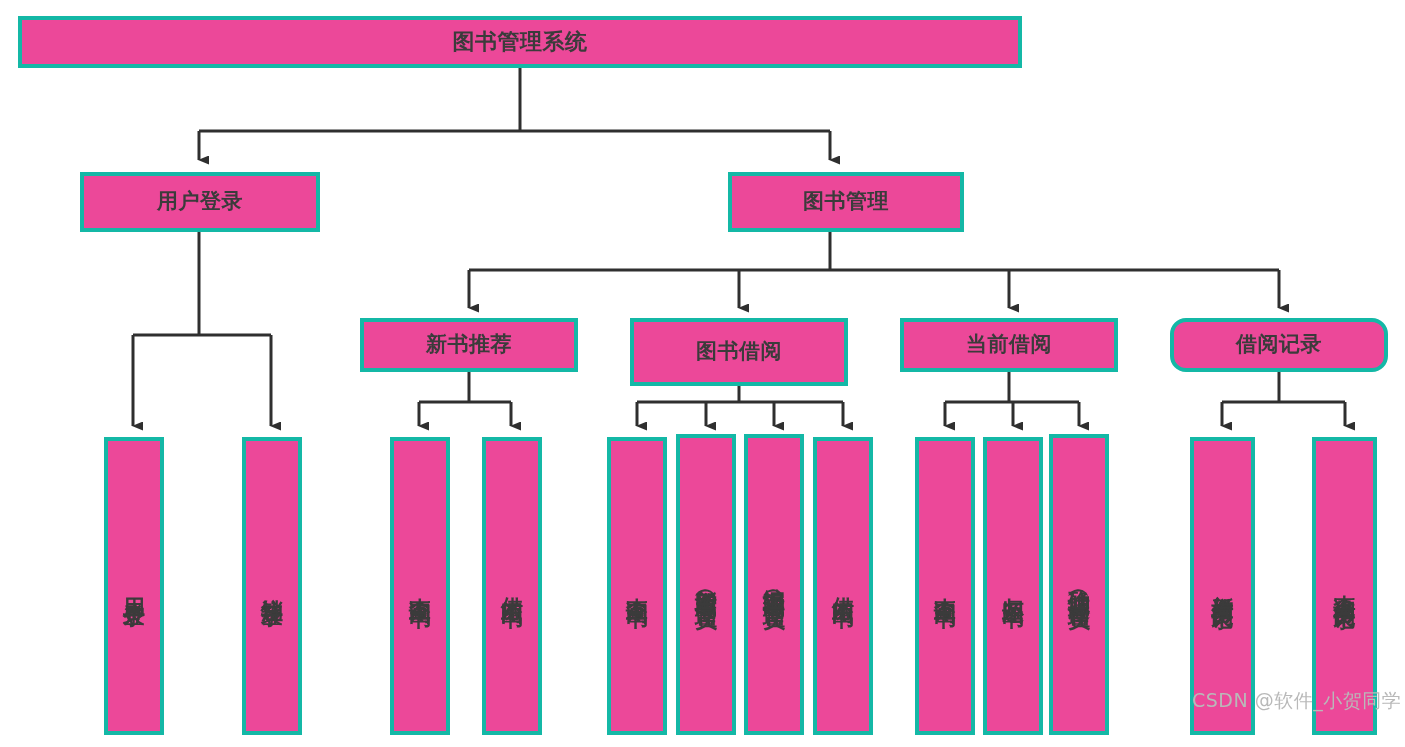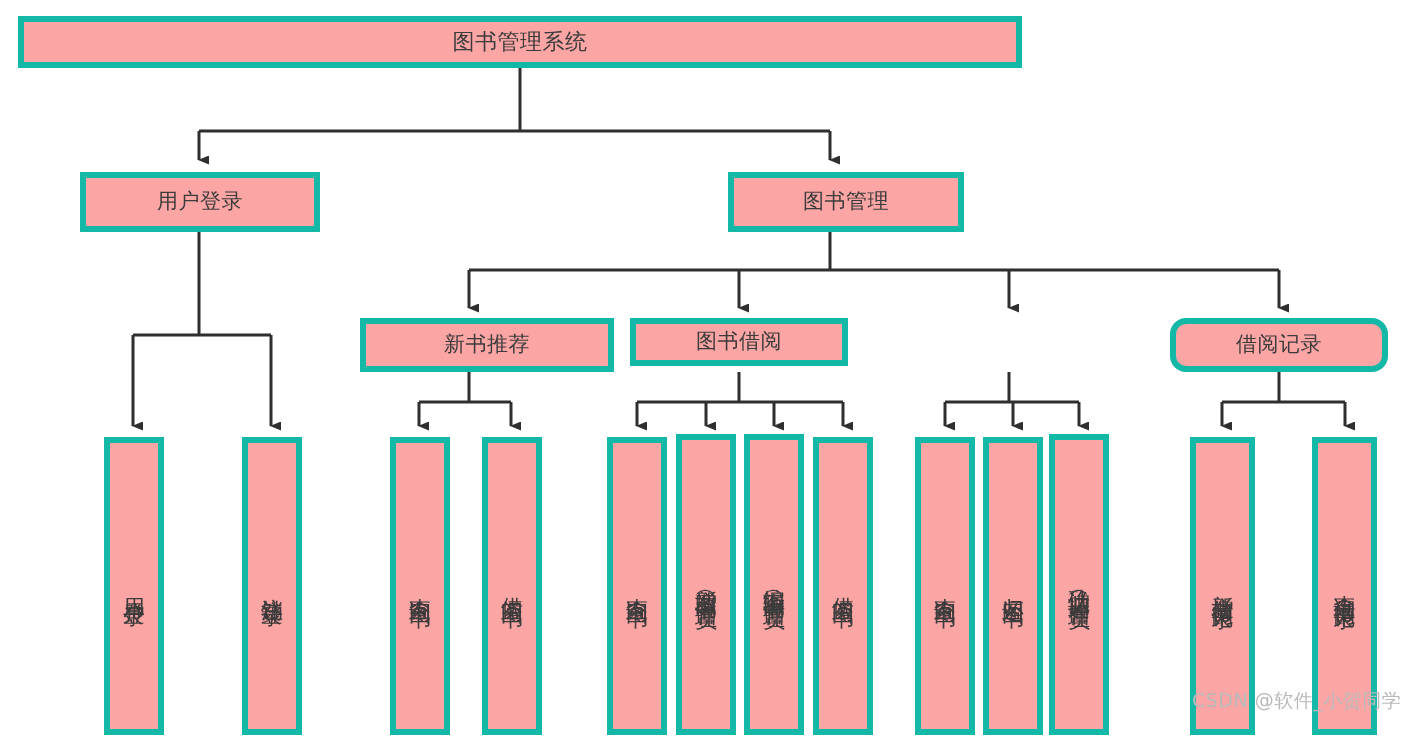--- a/index.html
+++ b/index.html
@@ -21,26 +21,27 @@
   #diagram-svg {
     position: absolute;
     left: 0;
     top: 0;
     width: 1405px;
     height: 747px;
   }
   .node {
     position: absolute;
     box-sizing: border-box;
-    border: 6px solid #14b8a6;
-    background: #fca5a5;
+    border: 4px solid #14b8a6;
+    background: #ec4899;
     display: flex;
     align-items: center;
     justify-content: center;
     color: #3b3b3b;
+    font-weight: bold;
   }
   .node-label {
     color: #3b3b3b;
     line-height: 1.12;
     text-align: center;
     white-space: nowrap;
     letter-spacing: 0.5px;
   }
   .node.horizontal .node-label {
     font-size: 21px;
@@ -128,28 +129,31 @@
   </div>
 
   <div class="node horizontal" style="left:80px; top:172px; width:240px; height:60px;">
     <span class="node-label">用户登录</span>
   </div>
 
   <div class="node horizontal" style="left:728px; top:172px; width:236px; height:60px;">
     <span class="node-label">图书管理</span>
   </div>
 
-  <div class="node horizontal" style="left:360px; top:318px; width:254px; height:54px;">
+  <div class="node horizontal" style="left:360px; top:318px; width:218px; height:54px;">
     <span class="node-label">新书推荐</span>
   </div>
 
-  <div class="node horizontal" style="left:630px; top:318px; width:218px; height:48px;">
+  <div class="node horizontal" style="left:630px; top:318px; width:218px; height:68px;">
     <span class="node-label">图书借阅</span>
   </div>
 
+  <div class="node horizontal" style="left:900px; top:318px; width:218px; height:54px;">
+    <span class="node-label">当前借阅</span>
+  </div>
 
   <div class="node horizontal" style="left:1170px; top:318px; width:218px; height:54px;border-radius:16px;">
     <span class="node-label">借阅记录</span>
   </div>
 
   <div class="node vertical" style="left:104px; top:437px; width:60px; height:298px;">
     <span class="node-label">用户登录</span>
   </div>
 
   <div class="node vertical" style="left:242px; top:437px; width:60px; height:298px;">

